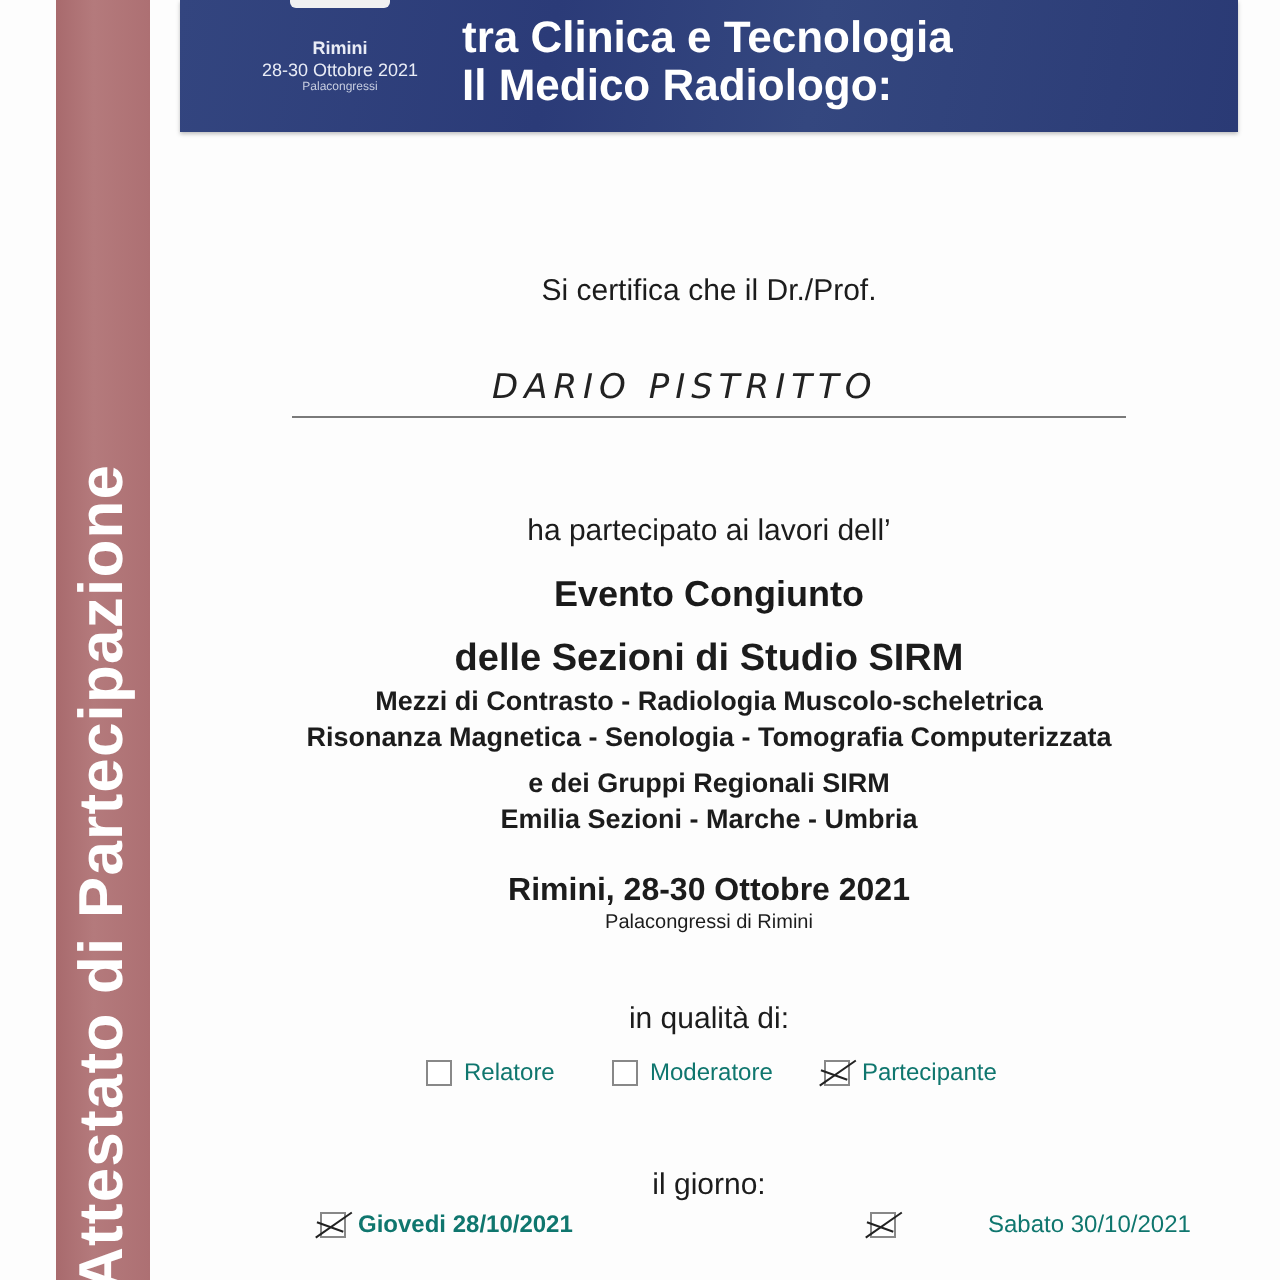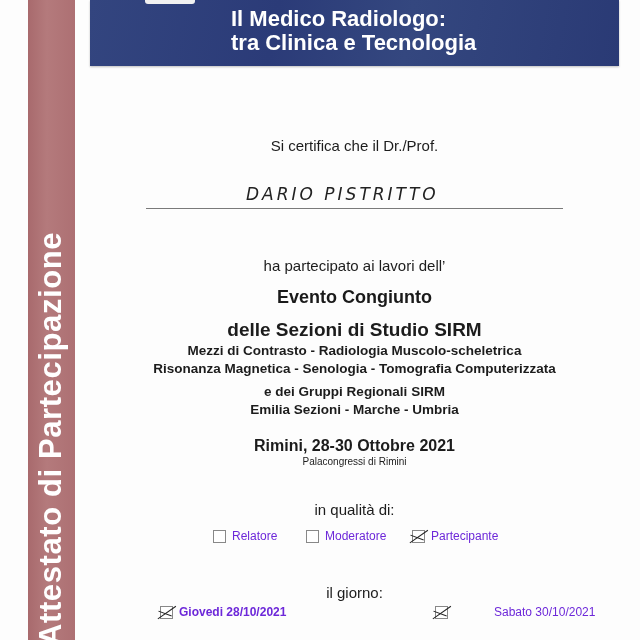--- a/index.html
+++ b/index.html
@@ -66,21 +66,21 @@
   .t-gruppi { top: 384px; font-size: 13.5px; font-weight: bold; }
   .t-regioni { top: 402px; font-size: 13.5px; font-weight: bold; }
   .t-citta { top: 437px; font-size: 16px; font-weight: bold; }
   .t-palacongressi { top: 456px; font-size: 10px; }
   .t-qualita { top: 501px; font-size: 15px; }
   .roles {
     position: absolute; top: 529px; left: 90px; width: 529px; height: 18px;
   }
   .opt {
     position: absolute; display: flex; align-items: center;
-    font-size: 12px; color: #6d28d9; white-space: nowrap;
+    font-size: 12px; color: #0f766e; white-space: nowrap;
   }
   .box {
     width: 11px; height: 11px; border: 1px solid #888; margin-right: 6px;
     position: relative; background: #fff; flex: none;
   }
   .box.checked::before, .box.checked::after {
     content: ""; position: absolute; left: -5px; top: 5px; width: 22px; height: 1.4px;
     background: #222;
   }
   .box.checked::before { transform: rotate(-35deg); }
@@ -91,23 +91,28 @@
   }
 </style>
 </head>
 <body>
 
 <div class="strip"></div>
 <div class="strip-text">Attestato di Partecipazione</div>
 
 <div class="banner">
   <div class="banner-logo"></div>
+  <div class="banner-loc">
+    <span class="city">Rimini</span>
+    <span class="dates">28-30 Ottobre 2021</span>
+    <span class="venue">Palacongressi</span>
+  </div>
   <div class="banner-title">
+    <div>tra Clinica e Tecnologia</div>
     <div>Il Medico Radiologo:</div>
-    <div>tra Clinica e Tecnologia</div>
   </div>
 </div>
 
 <div class="body-text t-certifica">Si certifica che il Dr./Prof.</div>
 <div class="signature">DARIO PISTRITTO</div>
 <div class="sig-line"></div>
 
 <div class="body-text t-partecipato">ha partecipato ai lavori dell’</div>
 <div class="body-text t-evento">Evento Congiunto</div>
 <div class="body-text t-sezioni">delle Sezioni di Studio SIRM</div>

